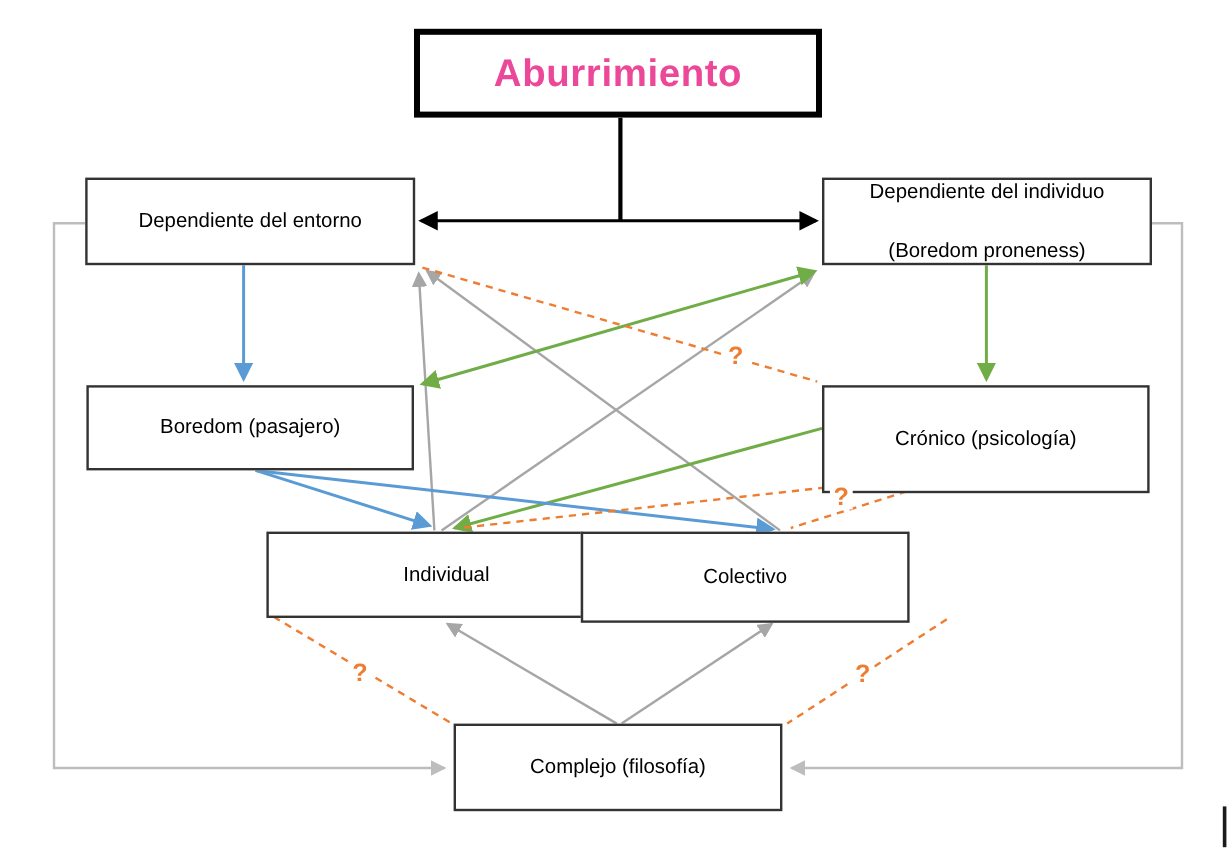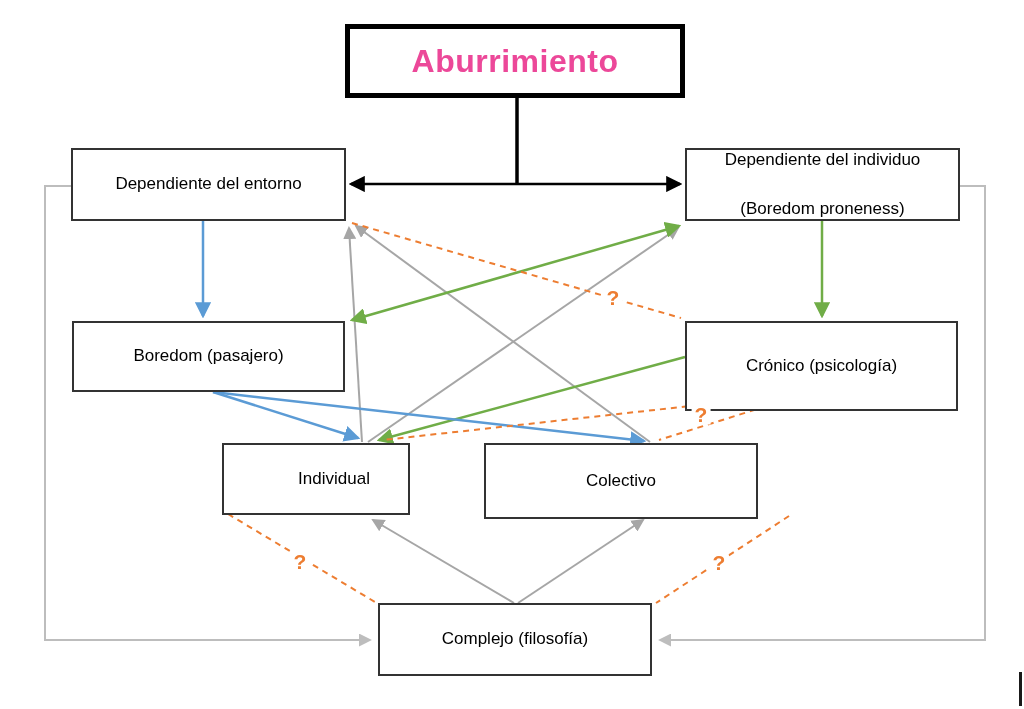--- a/index.html
+++ b/index.html
@@ -123,21 +123,21 @@
   </div>
 
   <div class="node" style="left:72px; top:321px; width:273px; height:71px;">
     <div>Boredom (pasajero)</div>
   </div>
 
   <div class="node" style="left:685px; top:321px; width:273px; height:90px;">
     <div>Crónico (psicología)</div>
   </div>
 
-  <div class="node" style="left:222px; top:443px; width:188px; height:72px;padding-left:36px;">
+  <div class="node" style="left:222px; top:443px; width:264px; height:72px;padding-left:36px;">
     <div>Individual</div>
   </div>
 
   <div class="node" style="left:484px; top:443px; width:274px; height:76px;">
     <div>Colectivo</div>
   </div>
 
   <div class="node" style="left:378px; top:603px; width:274px; height:73px;">
     <div>Complejo (filosofía)</div>
   </div>

